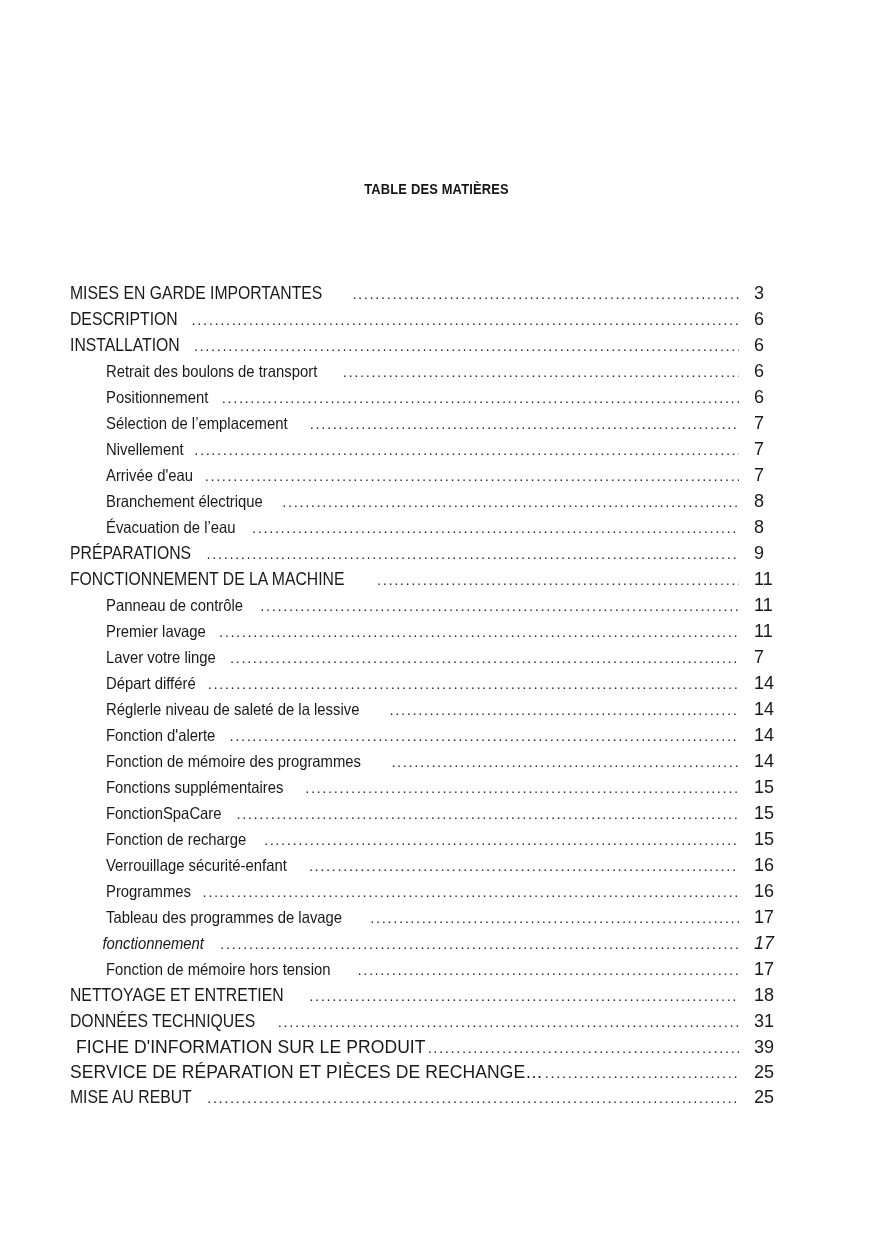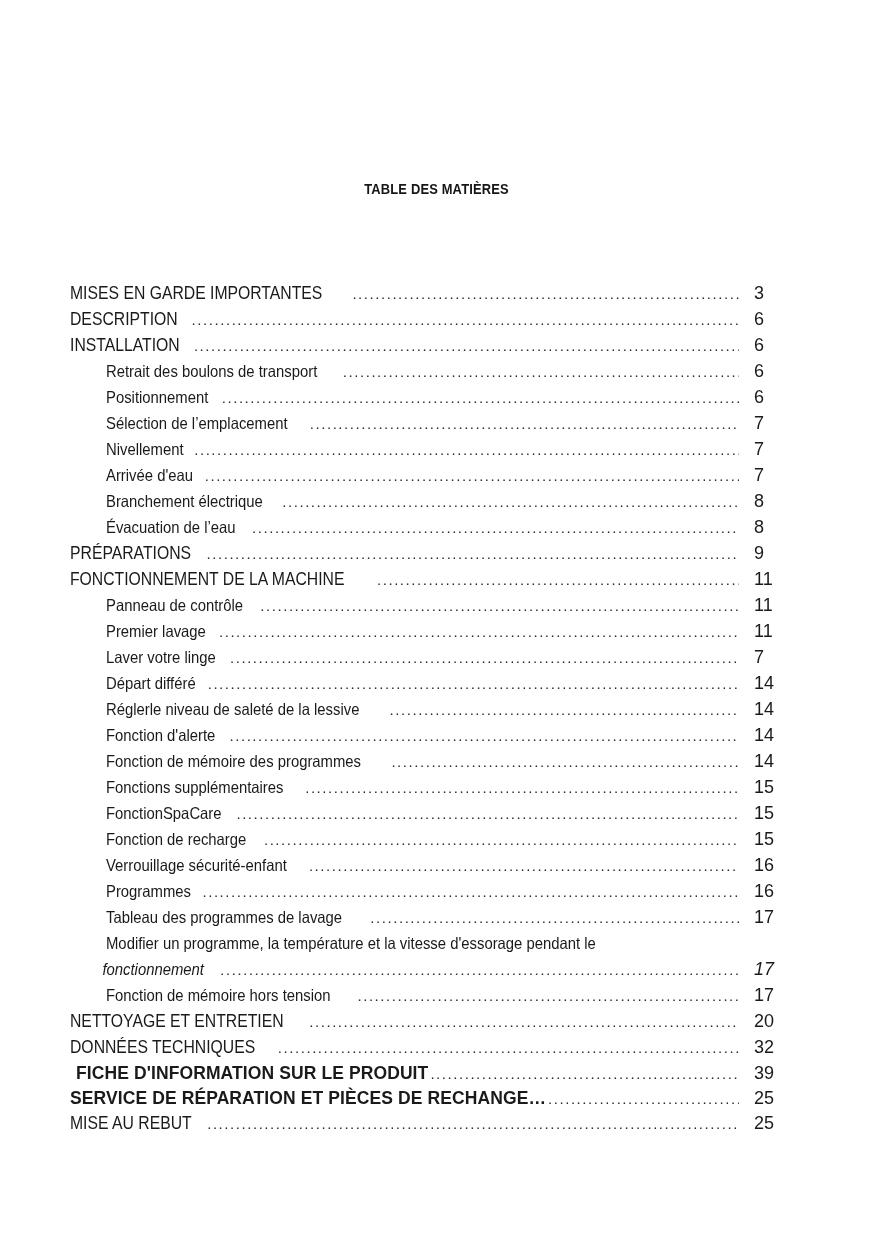--- a/index.html
+++ b/index.html
@@ -64,21 +64,20 @@
     transform: scaleX(0.90);
     transform-origin: left center;
   }
 
   
   .wide .toc-label {
     font-family: "Liberation Sans", sans-serif;
     transform: none;
     font-size: 16.5px;
     letter-spacing: 0.1px;
-    font-weight: bold;
   }
 
   .level-1 .toc-label { font-size: 17.5px; }
   .level-2 { padding-left: 36px; }
   .level-2 .toc-label { font-size: 16.5px; }
 
   .toc-dots {
     flex: 1 1 auto;
     overflow: hidden;
     margin: 0 3px 0 2px;
@@ -276,46 +275,43 @@
       <span class="toc-dots"></span>
       <span class="toc-page">16</span>
     </div>
 
     <div class="toc-row level-2 narrow">
       <span class="toc-label">Tableau des programmes de lavage</span>
       <span class="toc-dots"></span>
       <span class="toc-page">17</span>
     </div>
 
-    <div class="toc-row-wrap narrow">
-      <span class="wrap-line">Modifier un programme, la température et la vitesse d'essorage pendant le</span>
-    </div>
     <div class="toc-row level-2 narrow" style="padding-left:0;font-style:italic;">
       <span class="toc-label" style="padding-left:36px;">fonctionnement</span>
       <span class="toc-dots"></span>
       <span class="toc-page">17</span>
     </div>
 
     <div class="toc-row level-2 narrow">
       <span class="toc-label">Fonction de mémoire hors tension</span>
       <span class="toc-dots"></span>
       <span class="toc-page">17</span>
     </div>
 
     <div class="toc-row level-1 narrow">
       <span class="toc-label">NETTOYAGE ET ENTRETIEN</span>
       <span class="toc-dots"></span>
-      <span class="toc-page">20</span>
+      <span class="toc-page">18</span>
     </div>
 
 
     <div class="toc-row level-1 narrow">
       <span class="toc-label">DONNÉES TECHNIQUES</span>
       <span class="toc-dots"></span>
-      <span class="toc-page">32</span>
+      <span class="toc-page">31</span>
     </div>
 
     <div class="toc-row level-1 wide nudge-right-small">
       <span class="toc-label">FICHE D'INFORMATION SUR LE PRODUIT</span>
       <span class="toc-dots"></span>
       <span class="toc-page">39</span>
     </div>
 
     <div class="toc-row level-1 wide tight-row">
       <span class="toc-label">SERVICE DE RÉPARATION ET PIÈCES DE RECHANGE…</span>

